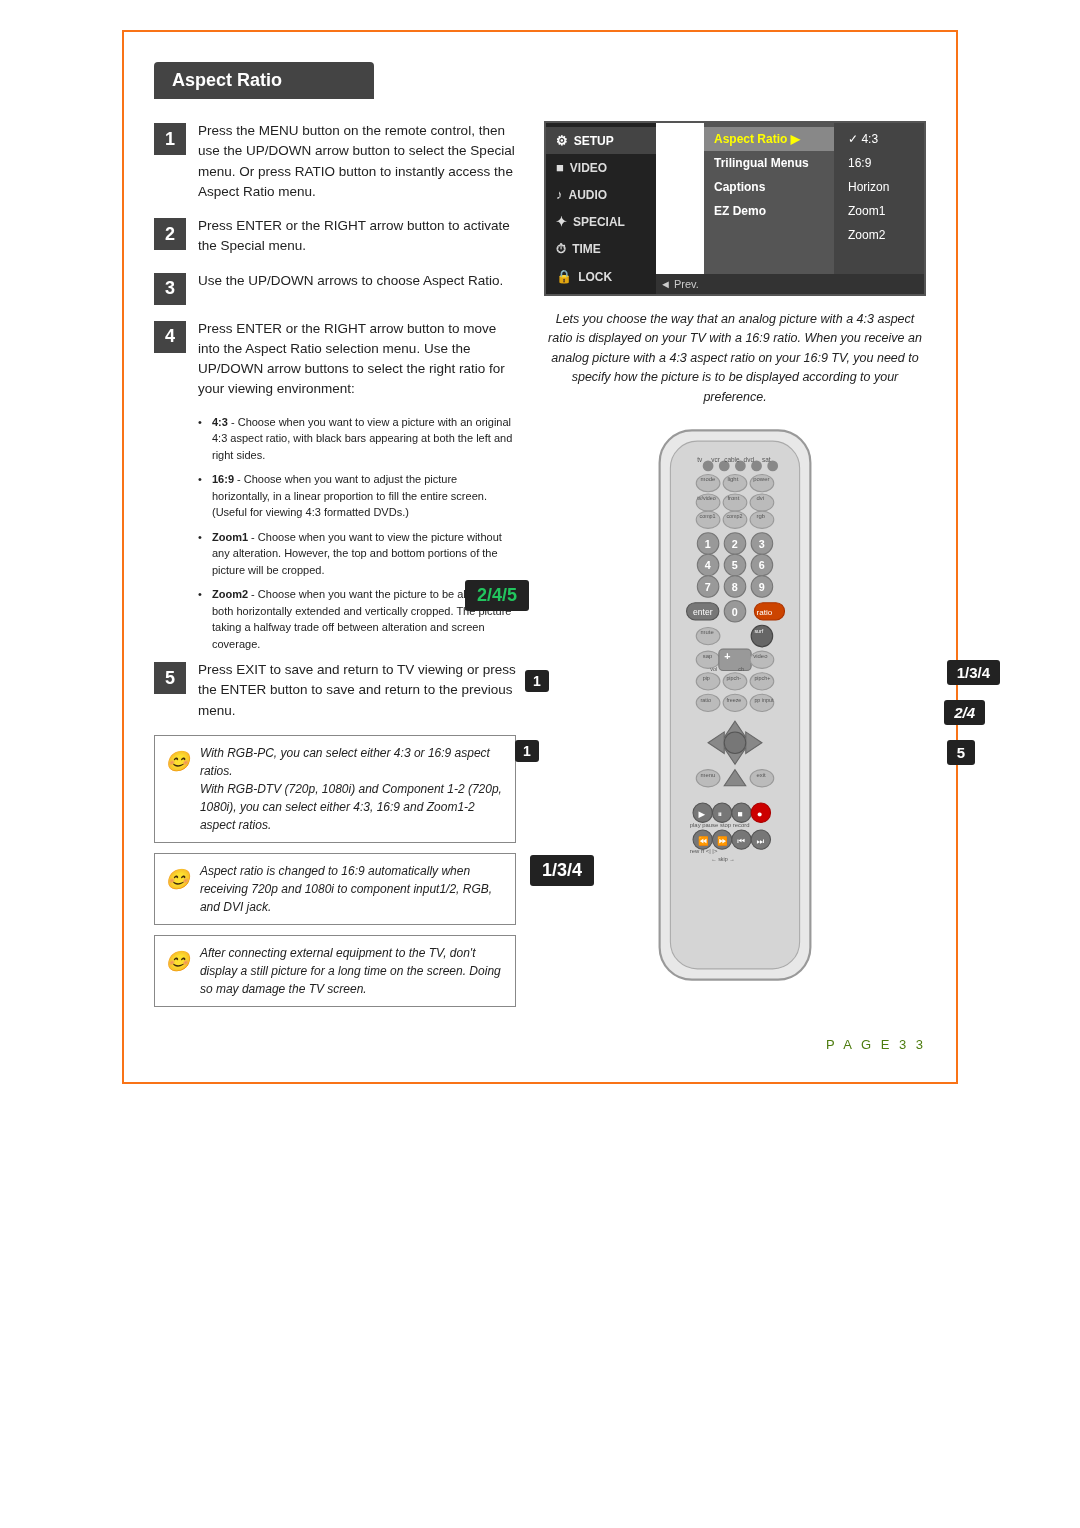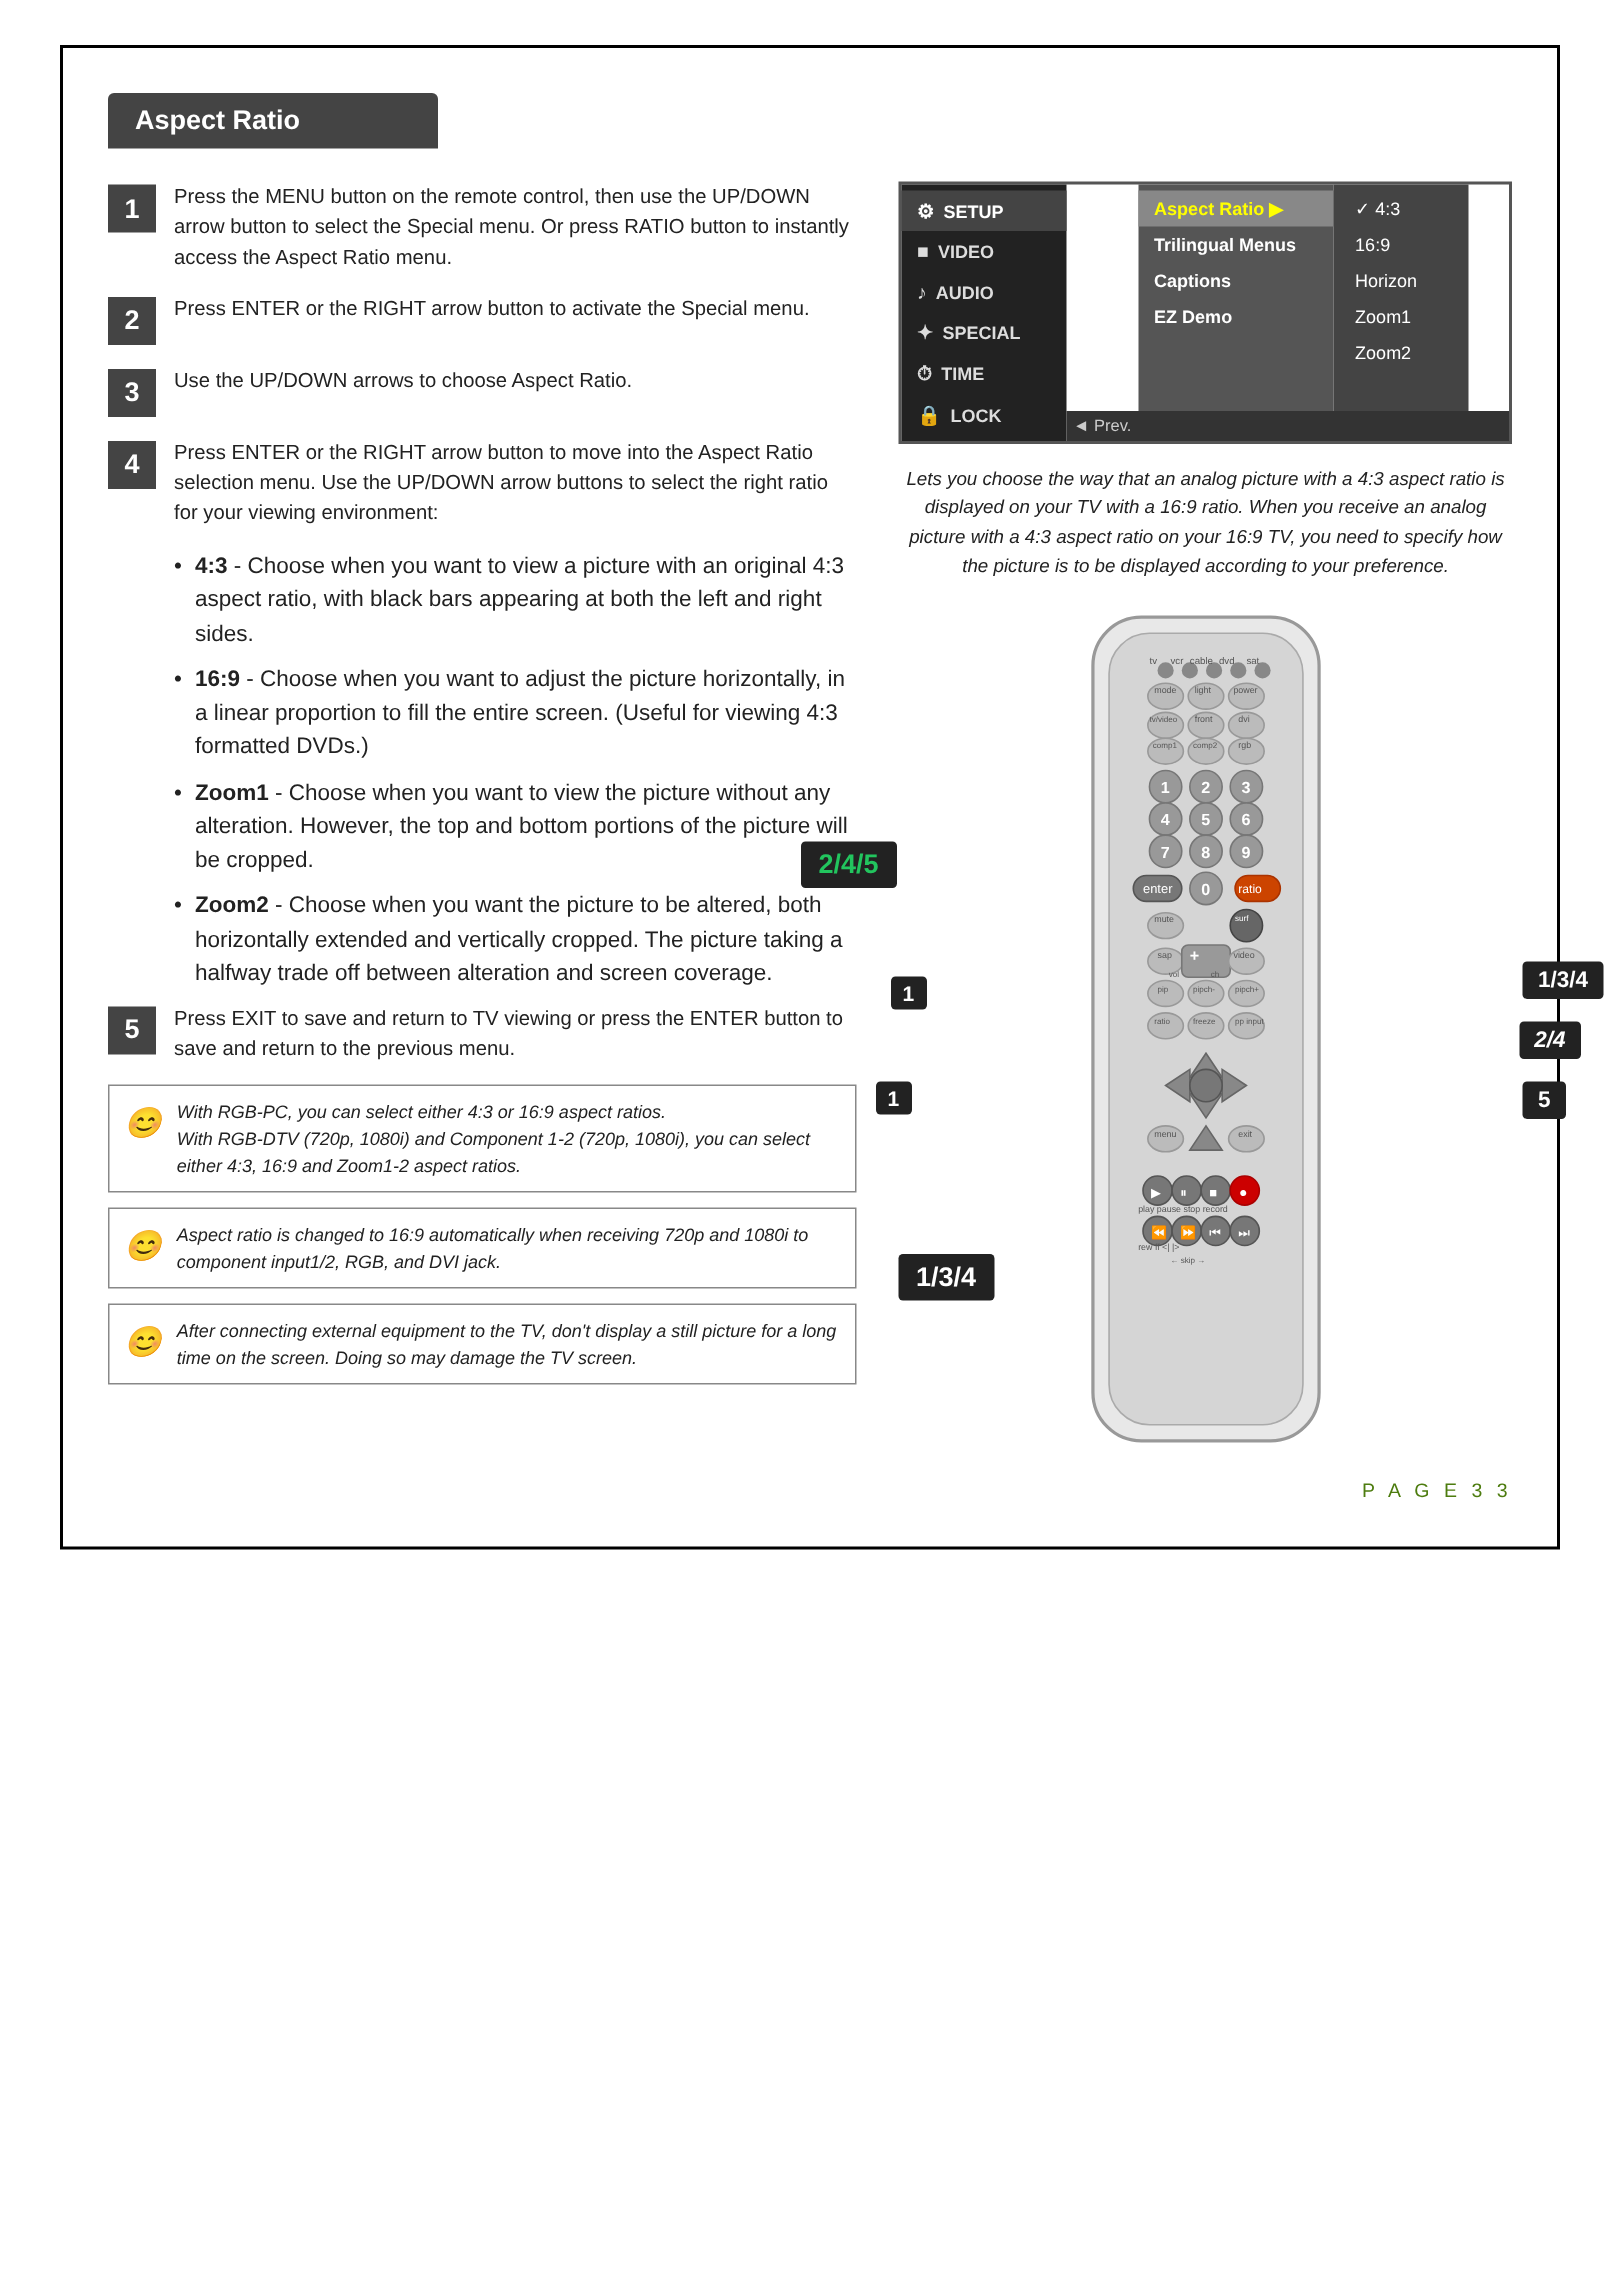--- a/index.html
+++ b/index.html
@@ -5,23 +5,23 @@
     * { box-sizing: border-box; margin: 0; padding: 0; }
     body {
       font-family: Arial, Helvetica, sans-serif;
       background: #fff;
       width: 1080px;
       min-height: 1528px;
       font-size: 14px;
       color: #222;
     }
     .page-container {
-      width: 1000px;
+      width: 836px;
       margin: 30px auto;
-      border: 2px solid #000000;
+      border: 2px solid #f97316;
       padding: 30px;
       position: relative;
     }
     
     .title-bar {
       background: #444;
       color: #fff;
       padding: 8px 18px;
       font-size: 18px;
       font-weight: bold;
@@ -66,21 +66,21 @@
       font-size: 13.5px;
       line-height: 1.5;
       color: #222;
     }
     
     .bullet-list {
       list-style: none;
       margin: 8px 0 8px 44px;
     }
     .bullet-list li {
-      font-size: 15px;
+      font-size: 11px;
       line-height: 1.5;
       margin-bottom: 8px;
       padding-left: 14px;
       position: relative;
     }
     .bullet-list li::before {
       content: "•";
       position: absolute;
       left: 0;
     }

